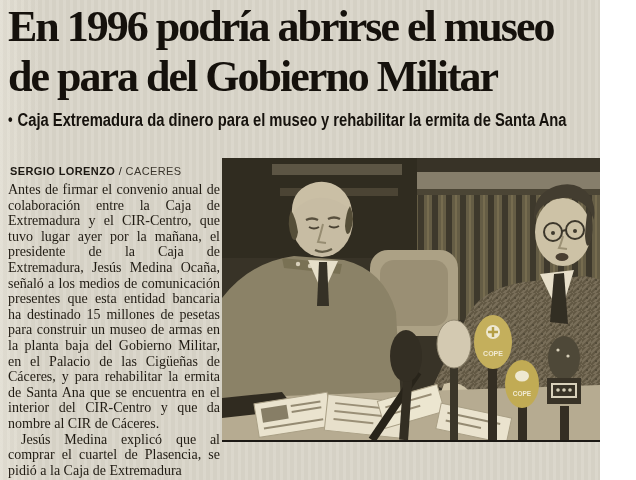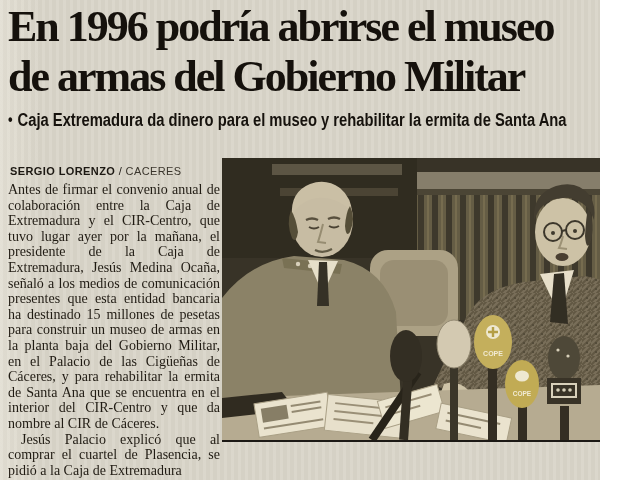--- a/index.html
+++ b/index.html
@@ -58,36 +58,36 @@
     font-size:10px;letter-spacing:.5px;color:#2a261f;
   }
 </style>
 </head>
 <body>
 
 <div class="page">
 
   <div class="headline">
     <div>En 1996 podría abrirse el museo</div>
-    <div>de armas del Gobierno Militar</div>
+    <div>de para del Gobierno Militar</div>
   </div>
 
   <div class="subhead">
     <span class="inner">
       <span class="bullet">•</span><span>Caja Extremadura da dinero para el museo y rehabilitar la ermita de Santa Ana</span>
     </span>
   </div>
 
   <div class="byline">
     <span class="author">SERGIO LORENZO</span><span> / </span><span class="city">CACERES</span>
   </div>
 
   <div class="bodycol">
     <p>Antes de firmar el convenio anual de colaboración entre la Caja de Extremadura y el CIR-Centro, que tuvo lugar ayer por la mañana, el presidente de la Caja de Extremadura, Jesús Medina Ocaña, señaló a los medios de comunicación presentes que esta entidad bancaria ha destinado 15 millones de pesetas para construir un museo de armas en la planta baja del Gobierno Militar, en el Palacio de las Cigüeñas de Cáceres, y para rehabilitar la ermita de Santa Ana que se encuentra en el interior del CIR-Centro y que da nombre al CIR de Cáceres.</p>
-    <p>Jesús Palacio explicó que al comprar el cuartel de Plasencia, se pidió a la Caja de Extremadura</p>
+    <p>Jesús Medina explicó que al comprar el cuartel de Plasencia, se pidió a la Caja de Extremadura</p>
   </div>
 
   <div class="photo">
     <svg width="406" height="282" viewBox="0 0 406 282">
       <defs>
         <pattern id="curtain" width="14" height="12" patternUnits="userSpaceOnUse">
           <rect width="14" height="12" fill="#59523e"></rect>
           <rect x="0" width="6" height="12" fill="#2d2a22"></rect>
           <rect x="9" width="2" height="12" fill="#6b6349"></rect>
         </pattern>

